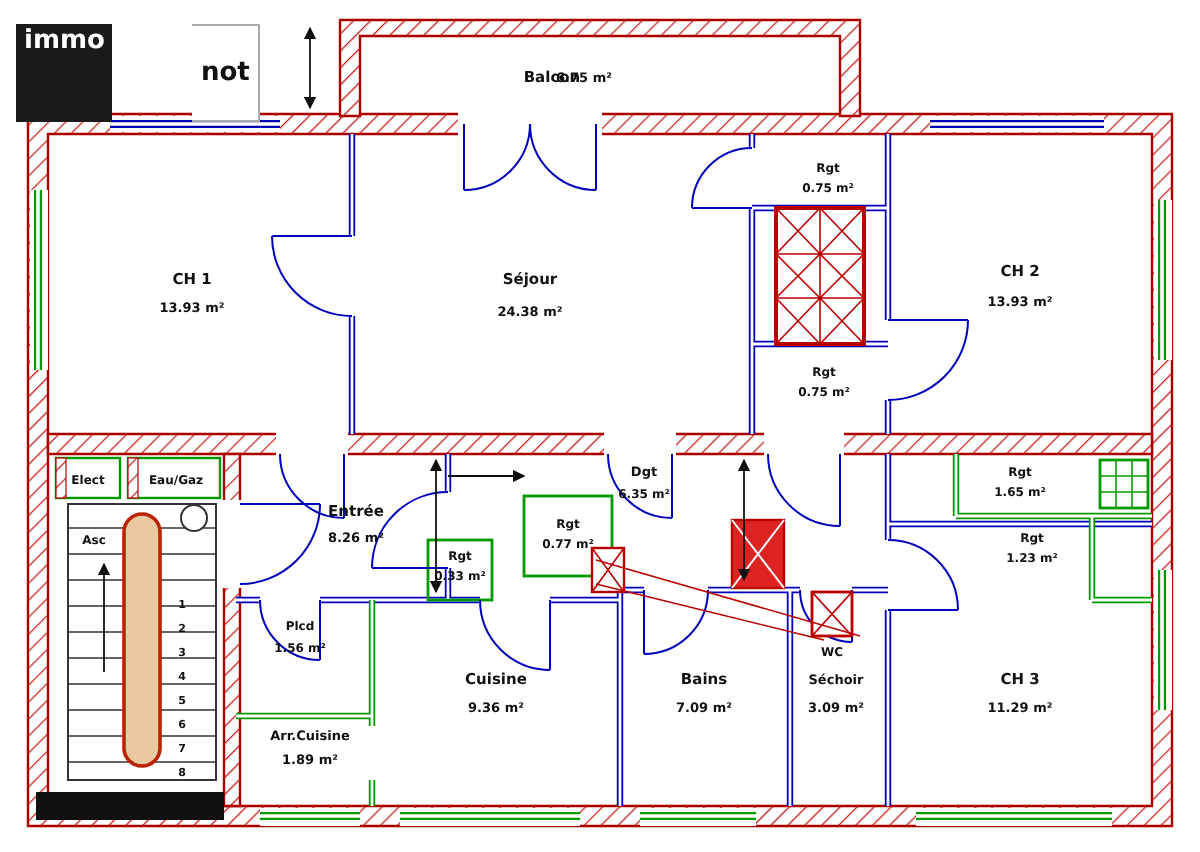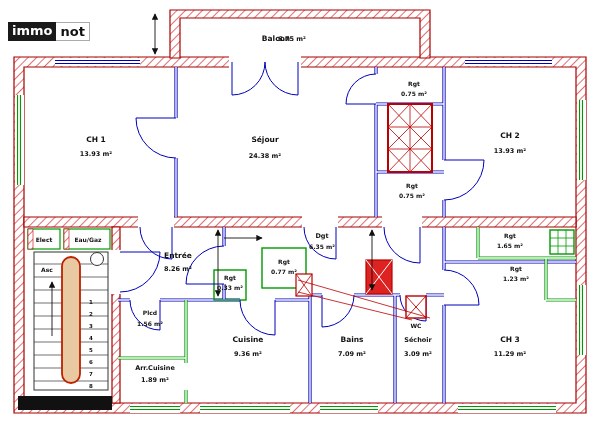--- a/index.html
+++ b/index.html
@@ -1,21 +1,21 @@
 <!DOCTYPE html>
 <html><head>
 <meta charset="utf-8">
 <style>
   html,body{margin:0;padding:0;background:#ffffff;}
   .stage{position:relative;width:600px;height:426px;background:#ffffff;overflow:hidden;
          font-family:"DejaVu Sans",sans-serif;}
   .stage svg{position:absolute;left:0;top:0;}
-  .logo{position:absolute;left:8px;top:22px;display:flex;z-index:5;font:bold 13px "DejaVu Sans",sans-serif;}
+  .logo{position:absolute;left:8px;top:12px;display:flex;z-index:5;font:bold 13px "DejaVu Sans",sans-serif;gap:40px;}
   .logo-immo{background:#1a1a1a;color:#ffffff;padding:1px 4px;}
-  .logo-not{background:#ffffff;color:#111111;padding:1px 4px;border:1px solid #aaaaaa;border-left:none;}
+  .logo-not{background:#ffffff;color:#111111;padding:16px 4px;border:1px solid #aaaaaa;border-left:none;}
   text{font:bold 7.5px "DejaVu Sans",sans-serif;fill:#111111;text-anchor:middle;}
   text.s6{font-size:6px;} text.s65{font-size:6.5px;} text.s55{font-size:5.5px;}
   .bw{stroke:#0000bb;stroke-width:3.2;fill:none;}
   .bwc{stroke:#ffffff;stroke-width:1.4;fill:none;}
   .gw{stroke:#009900;stroke-width:3.2;fill:none;}
   .gwc{stroke:#ffffff;stroke-width:1.4;fill:none;}
   .win{stroke:#009900;stroke-width:4;fill:none;}
   .winb{stroke:#0000bb;stroke-width:4;fill:none;}
   .winc{stroke:#ffffff;stroke-width:1.8;fill:none;}
   .door{stroke:#0000bb;stroke-width:1;fill:none;}

